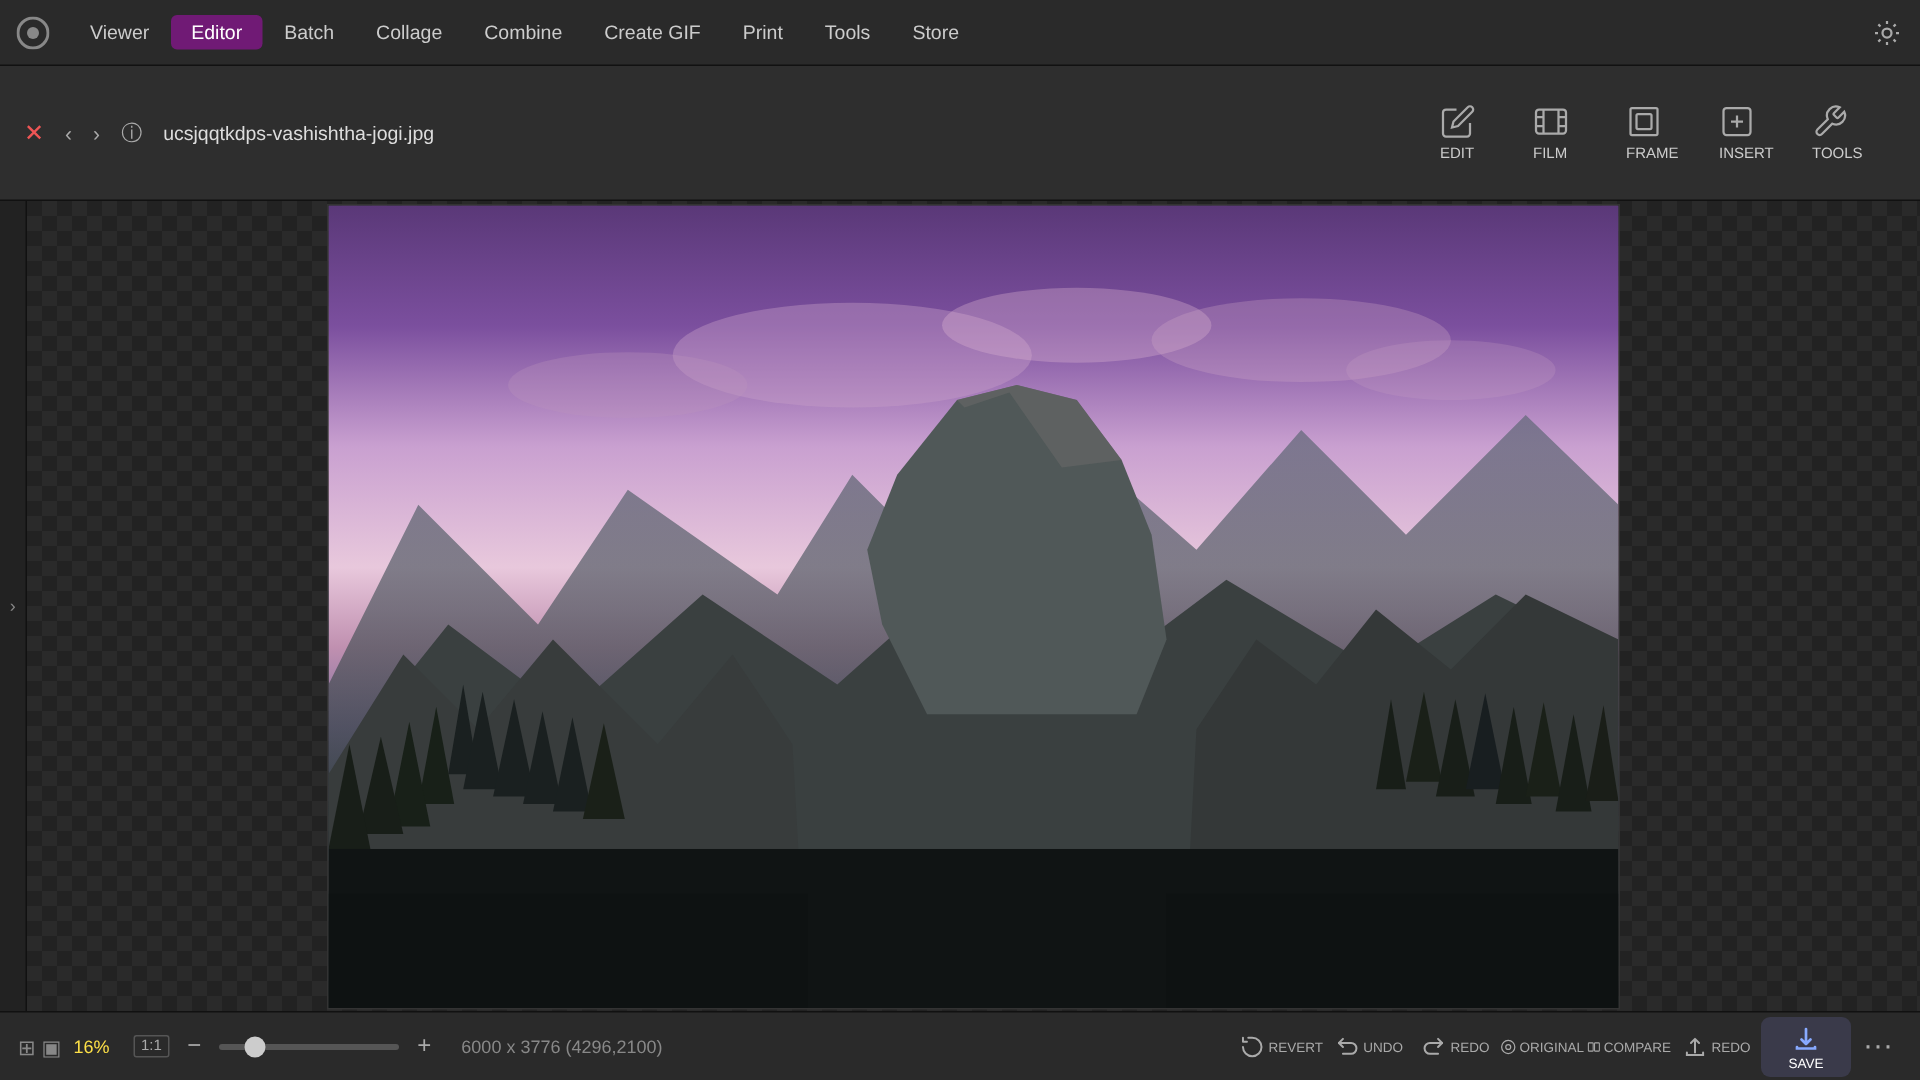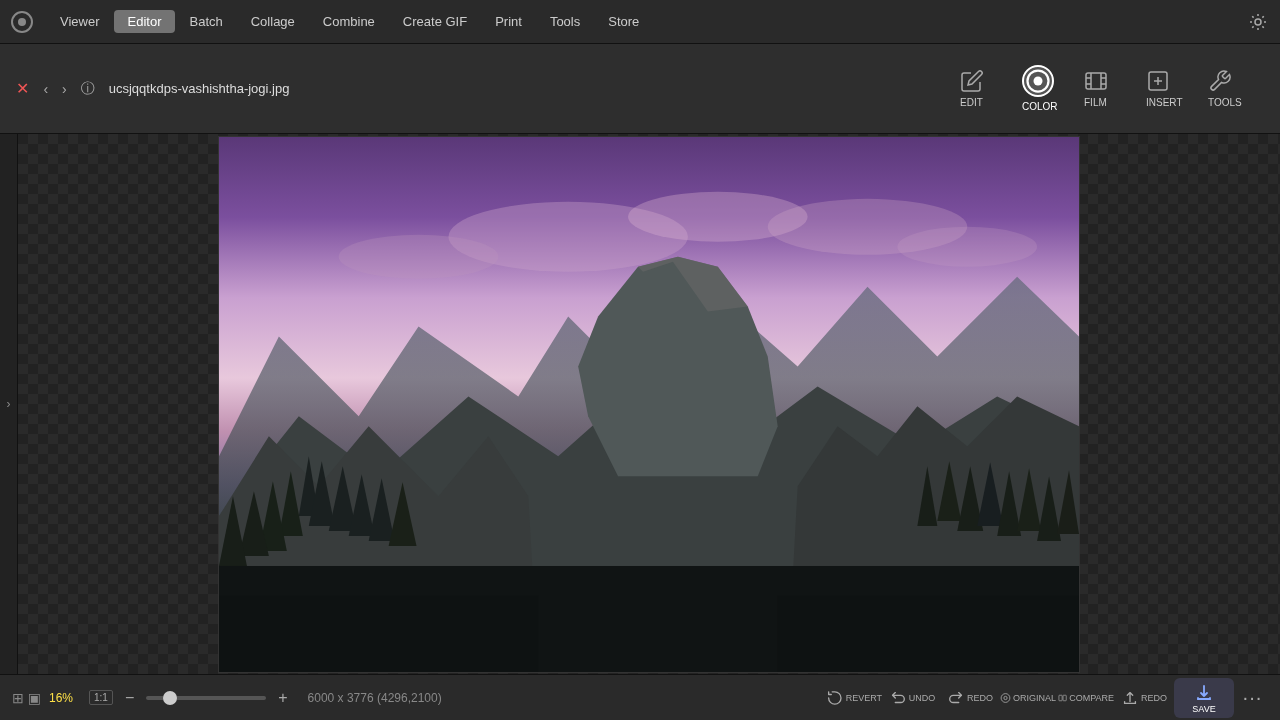--- a/index.html
+++ b/index.html
@@ -29,21 +29,21 @@
     }
     .nav-item {
       padding: 4px 14px;
       font-size: 13px;
       color: #ccc;
       cursor: pointer;
       border-radius: 4px;
     }
     .nav-item.active {
       color: #fff;
-      background: #737373;
+      background: #701a75;
     }
     #settings-icon {
       margin-left: auto;
       width: 28px;
       height: 28px;
       display: flex; align-items: center; justify-content: center;
       cursor: pointer;
       color: #aaa;
       font-size: 16px;
     }
@@ -279,38 +279,36 @@
   <div id="toolbar-tools">
 
     <div class="tool-btn">
       <svg viewBox="0 0 24 24" fill="none" stroke="#aaa" stroke-width="1.5">
         <path d="M11 4H4a2 2 0 00-2 2v14a2 2 0 002 2h14a2 2 0 002-2v-7"></path>
         <path d="M18.5 2.5a2.121 2.121 0 013 3L12 15l-4 1 1-4 9.5-9.5z"></path>
       </svg>
       <span>EDIT</span>
     </div>
 
-    <div class="tool-btn active">
-      <div class="icon-circle">
-        <svg width="16" height="16" viewBox="0 0 16 16">
-          <circle cx="8" cy="8" r="7" fill="none" stroke="#fff" stroke-width="1.5"></circle>
-          <circle cx="8" cy="8" r="3" fill="#fff"></circle>
-        </svg>
-      </div>
-      <span>COLOR</span>
-    </div>
 
     <div class="tool-btn">
       <svg viewBox="0 0 24 24" fill="none" stroke="#aaa" stroke-width="1.5">
         <rect x="2" y="4" width="20" height="16" rx="2"></rect>
         <path d="M7 4v16M17 4v16M2 9h5M2 15h5M17 9h5M17 15h5"></path>
       </svg>
       <span>FILM</span>
     </div>
 
+    <div class="tool-btn">
+      <svg viewBox="0 0 24 24" fill="none" stroke="#aaa" stroke-width="1.5">
+        <rect x="3" y="3" width="18" height="18" rx="1"></rect>
+        <rect x="7" y="7" width="10" height="10" rx="1"></rect>
+      </svg>
+      <span>FRAME</span>
+    </div>
 
     <div class="tool-btn">
       <svg viewBox="0 0 24 24" fill="none" stroke="#aaa" stroke-width="1.5">
         <rect x="3" y="3" width="18" height="18" rx="2"></rect>
         <line x1="12" y1="8" x2="12" y2="16"></line>
         <line x1="8" y1="12" x2="16" y2="12"></line>
       </svg>
       <span>INSERT</span>
     </div>
 

